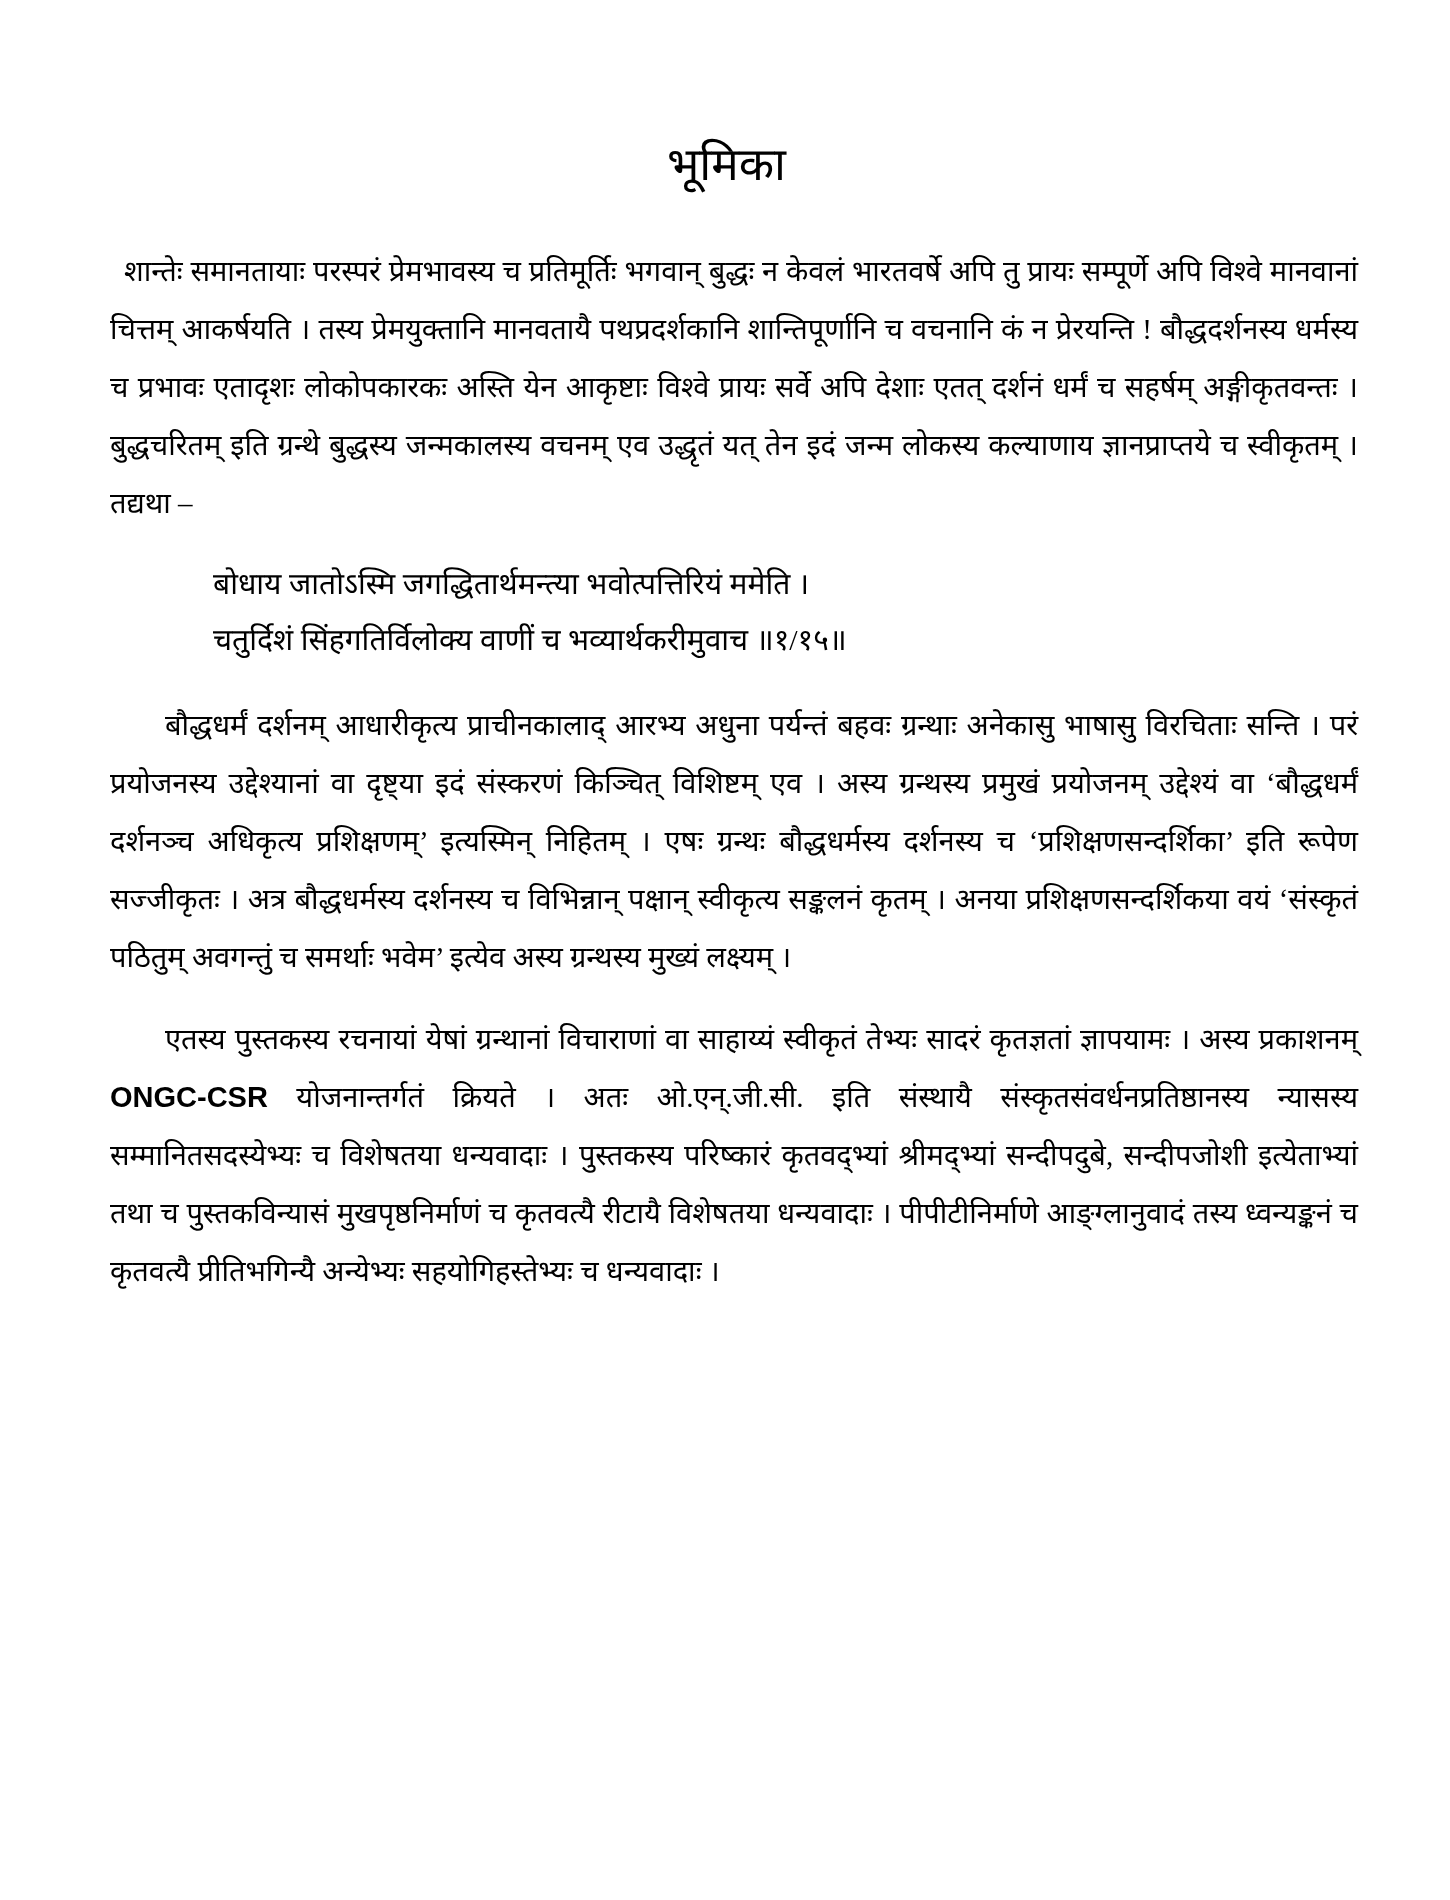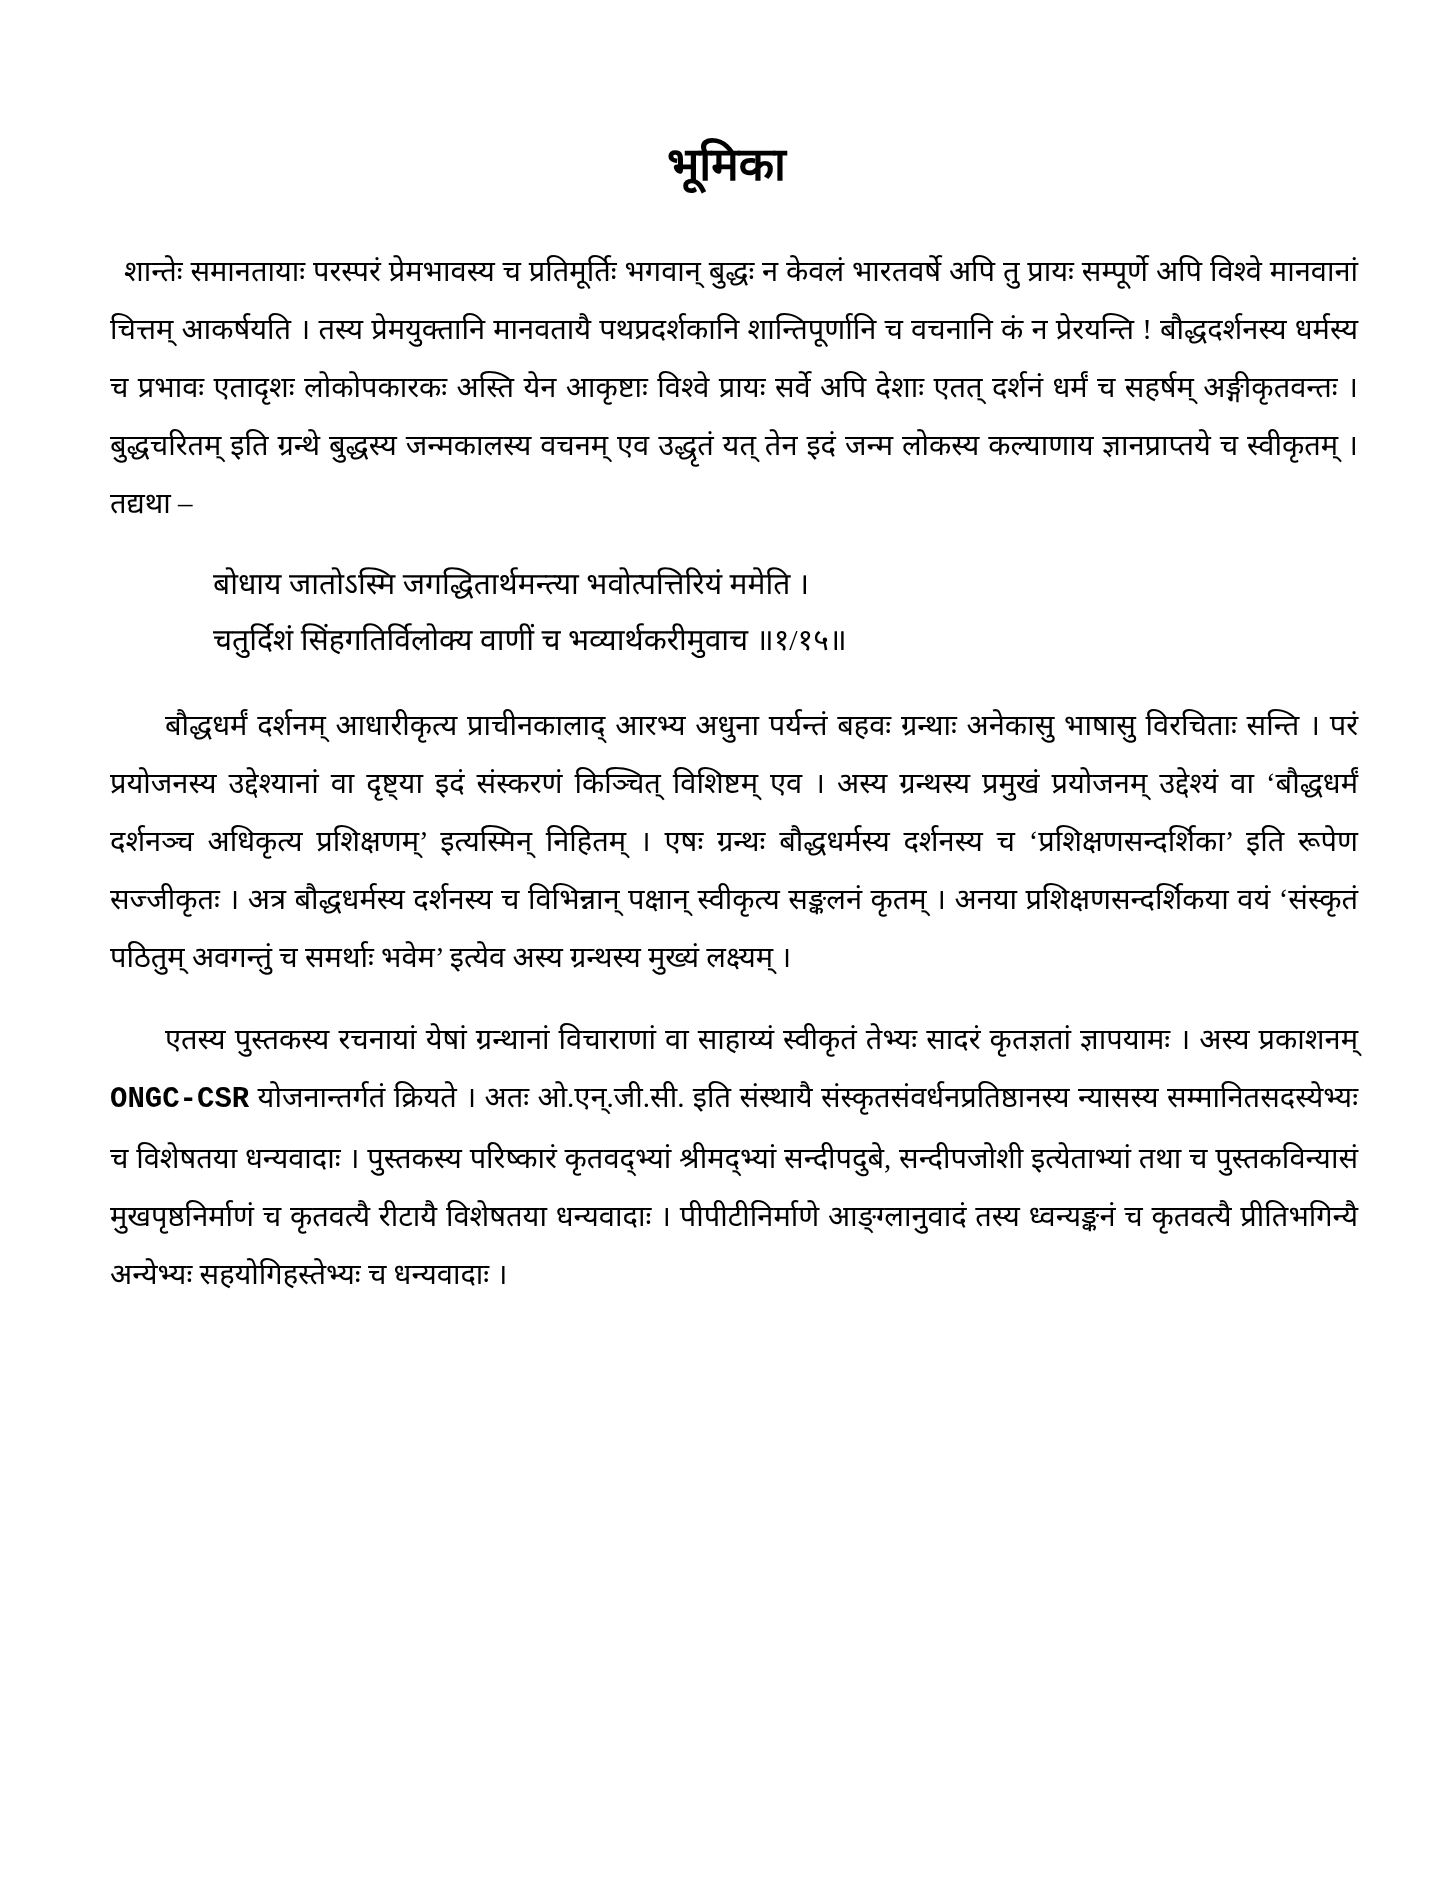--- a/index.html
+++ b/index.html
@@ -14,21 +14,21 @@
     background: #ffffff;
     color: #000000;
     font-family: "Liberation Serif", "DejaVu Serif", serif;
     box-sizing: border-box;
     padding: 130px 92px 0 95px;
     overflow: hidden;
   }
   .doc-title {
     text-align: center;
     font-size: 46px;
-    font-weight: 700;
+    font-weight: 400;
     line-height: 70px;
     margin: 0 0 42px 0;
   }
   .body-text {
     font-size: 29px;
     line-height: 58px;
     text-align: justify;
     margin: 0;
   }
   .para {
@@ -41,21 +41,21 @@
     font-weight: 400;
     font-size: 30px;
     line-height: 56px;
     padding-left: 118px;
     text-align: left;
     margin: 4px 0 28px 0;
   }
   .verse-line { display: block; }
   .latin-bold {
     font-weight: 700;
-    font-family: Liberation Mono, monospace;
+    font-family: Liberation Sans, sans-serif;
   }
   .signature {
     text-align: right;
     font-size: 30px;
     line-height: 58px;
     margin-top: 72px;
   }
 </style>
 </head>
 <body>

